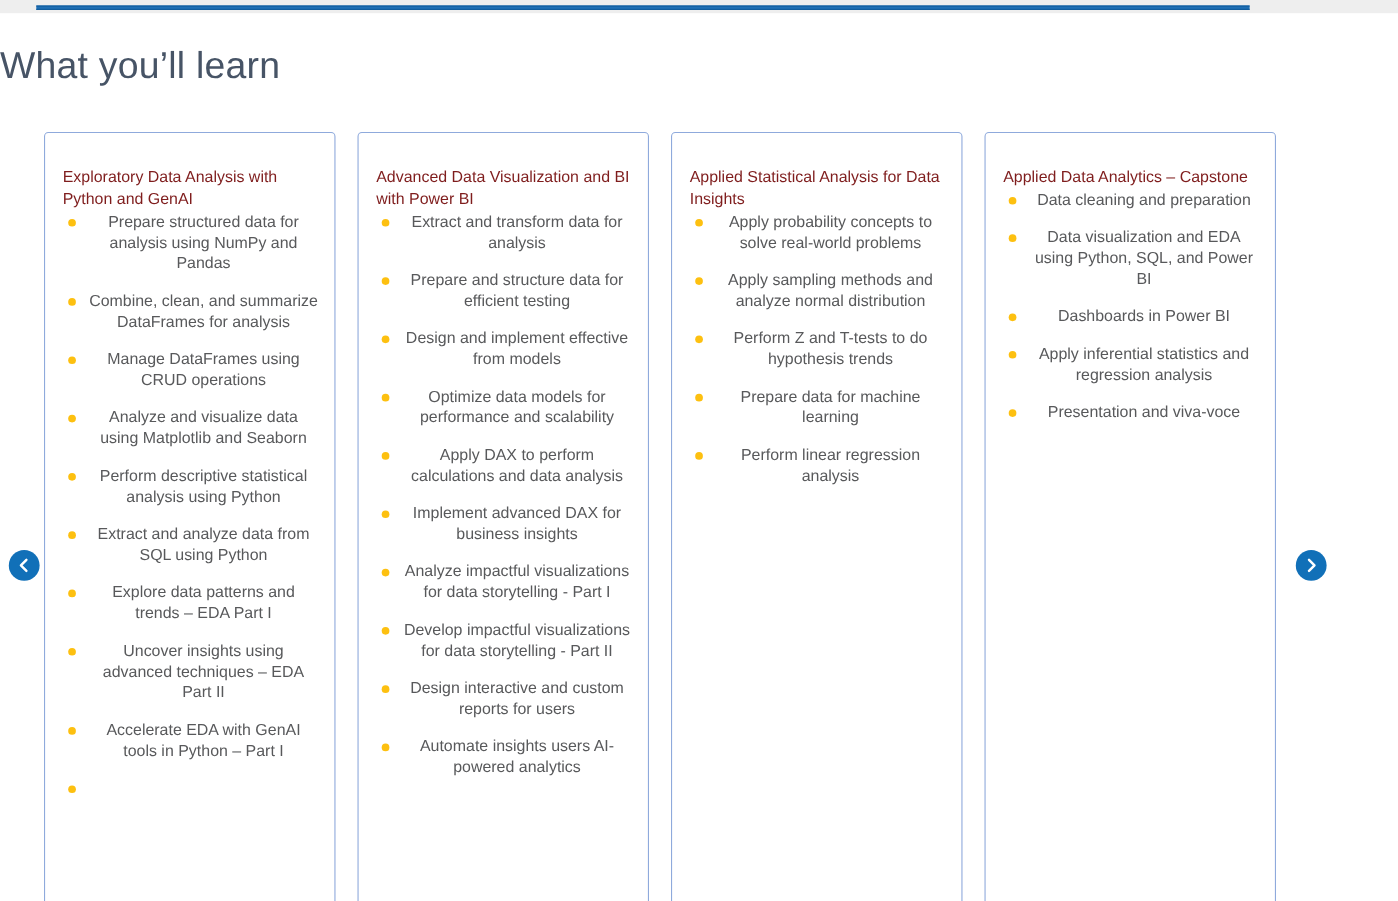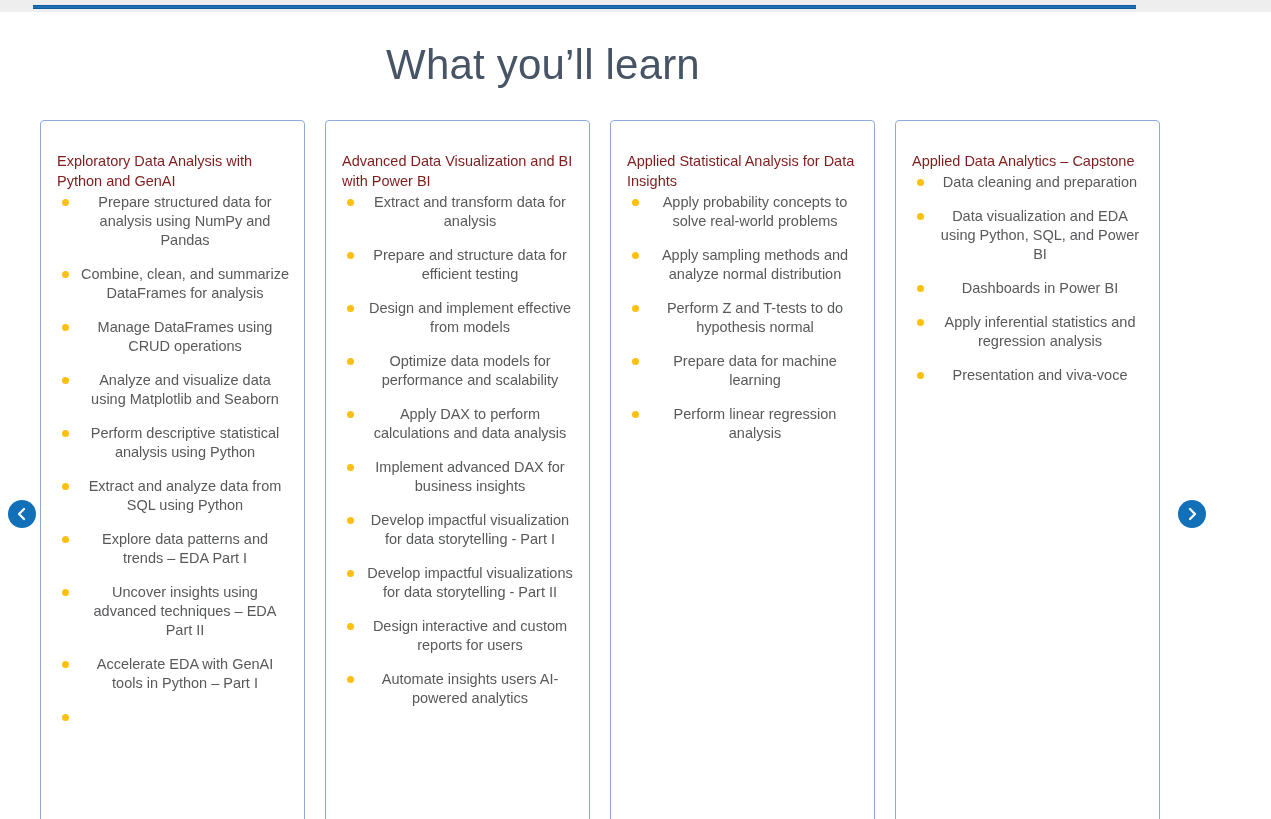--- a/index.html
+++ b/index.html
@@ -40,22 +40,21 @@
     border-top: 1px solid #0f5a9c;
     border-bottom: 1px solid #0f5a9c;
   }
 
   
   .page-title {
     position: absolute;
     top: 12px;
     left: 0;
     width: 1086px;
-    text-align: center;
-    font-size: 42px;
+    font-size: 34px;
     font-weight: 400;
     color: #475466;
     letter-spacing: 0.2px;
     line-height: 50px;
     white-space: nowrap;
   }
 
   
   .carousel {
     position: absolute;
@@ -166,32 +165,32 @@
         </div>
         <div class="card">
           <div class="card-title">Advanced Data Visualization and BI with Power BI</div>
           <ul class="outcome-list">
             <li class="outcome-item"><span class="bullet-dot"></span><span>Extract and transform data for analysis</span></li>
             <li class="outcome-item"><span class="bullet-dot"></span><span>Prepare and structure data for efficient testing</span></li>
             <li class="outcome-item"><span class="bullet-dot"></span><span>Design and implement effective from models</span></li>
             <li class="outcome-item"><span class="bullet-dot"></span><span>Optimize data models for performance and scalability</span></li>
             <li class="outcome-item"><span class="bullet-dot"></span><span>Apply DAX to perform calculations and data analysis</span></li>
             <li class="outcome-item"><span class="bullet-dot"></span><span>Implement advanced DAX for business insights</span></li>
-            <li class="outcome-item"><span class="bullet-dot"></span><span>Develop impactful visualization for data storytelling - Part I</span></li>
+            <li class="outcome-item"><span class="bullet-dot"></span><span>Analyze impactful visualizations for data storytelling - Part I</span></li>
             <li class="outcome-item"><span class="bullet-dot"></span><span>Develop impactful visualizations for data storytelling - Part II</span></li>
             <li class="outcome-item"><span class="bullet-dot"></span><span>Design interactive and custom reports for users</span></li>
             <li class="outcome-item"><span class="bullet-dot"></span><span>Automate insights users AI-powered analytics</span></li>
           </ul>
         </div>
         <div class="card">
           <div class="card-title">Applied Statistical Analysis for Data Insights</div>
           <ul class="outcome-list">
             <li class="outcome-item"><span class="bullet-dot"></span><span>Apply probability concepts to solve real-world problems</span></li>
             <li class="outcome-item"><span class="bullet-dot"></span><span>Apply sampling methods and analyze normal distribution</span></li>
-            <li class="outcome-item"><span class="bullet-dot"></span><span>Perform Z and T-tests to do hypothesis normal</span></li>
+            <li class="outcome-item"><span class="bullet-dot"></span><span>Perform Z and T-tests to do hypothesis trends</span></li>
             <li class="outcome-item"><span class="bullet-dot"></span><span>Prepare data for machine learning</span></li>
             <li class="outcome-item"><span class="bullet-dot"></span><span>Perform linear regression analysis</span></li>
           </ul>
         </div>
         <div class="card">
           <div class="card-title">Applied Data Analytics – Capstone</div>
           <ul class="outcome-list">
             <li class="outcome-item"><span class="bullet-dot"></span><span>Data cleaning and preparation</span></li>
             <li class="outcome-item"><span class="bullet-dot"></span><span>Data visualization and EDA using Python, SQL, and Power BI</span></li>
             <li class="outcome-item"><span class="bullet-dot"></span><span>Dashboards in Power BI</span></li>

